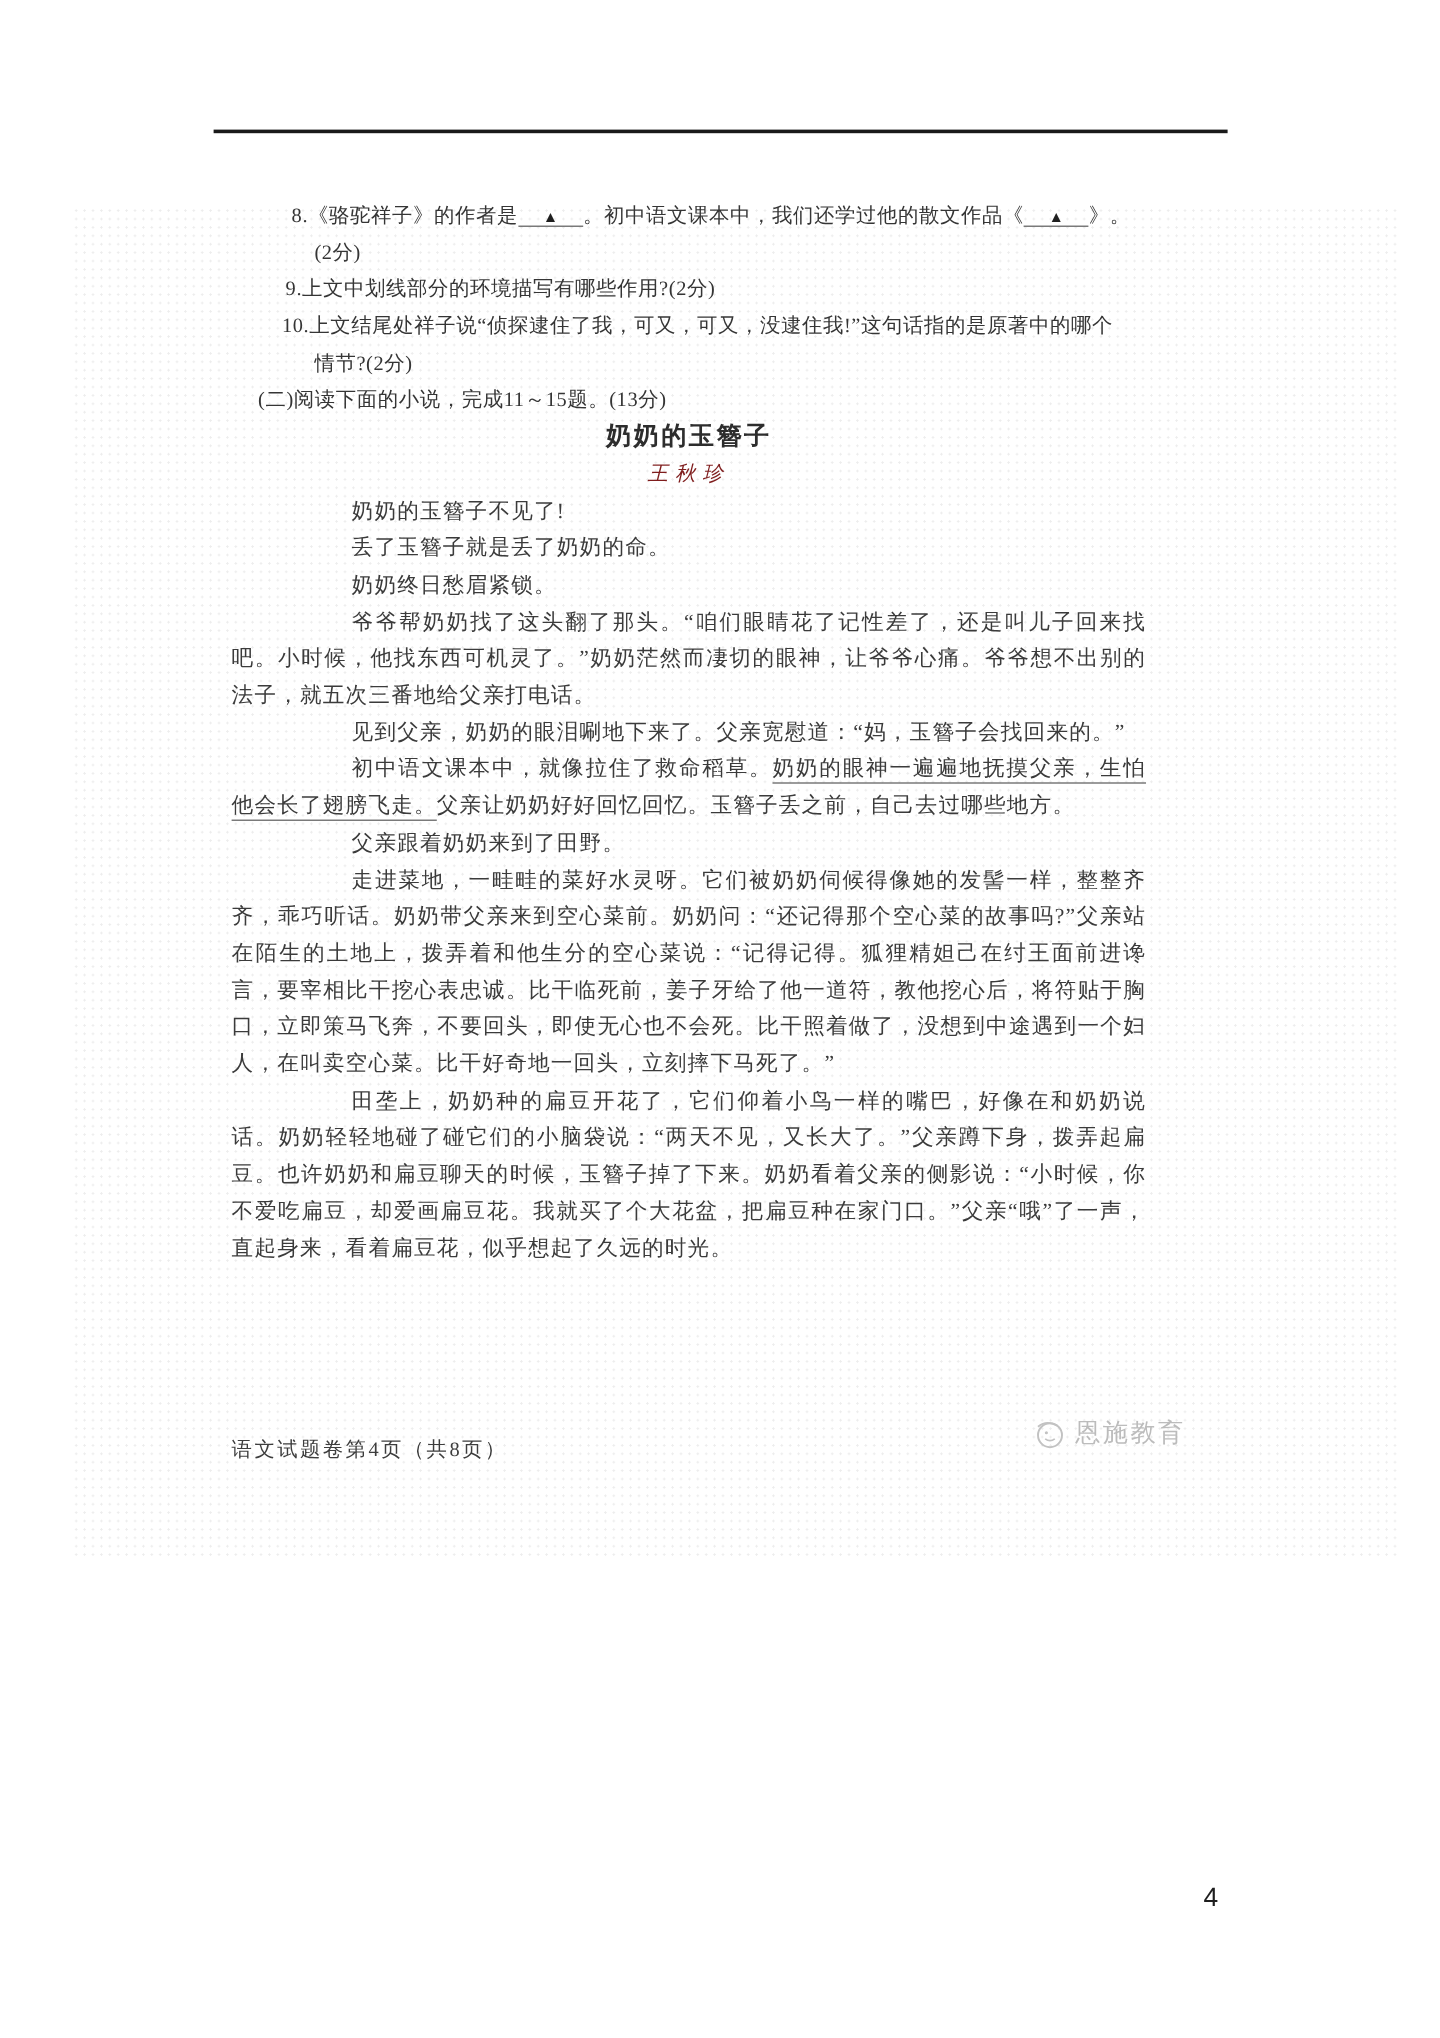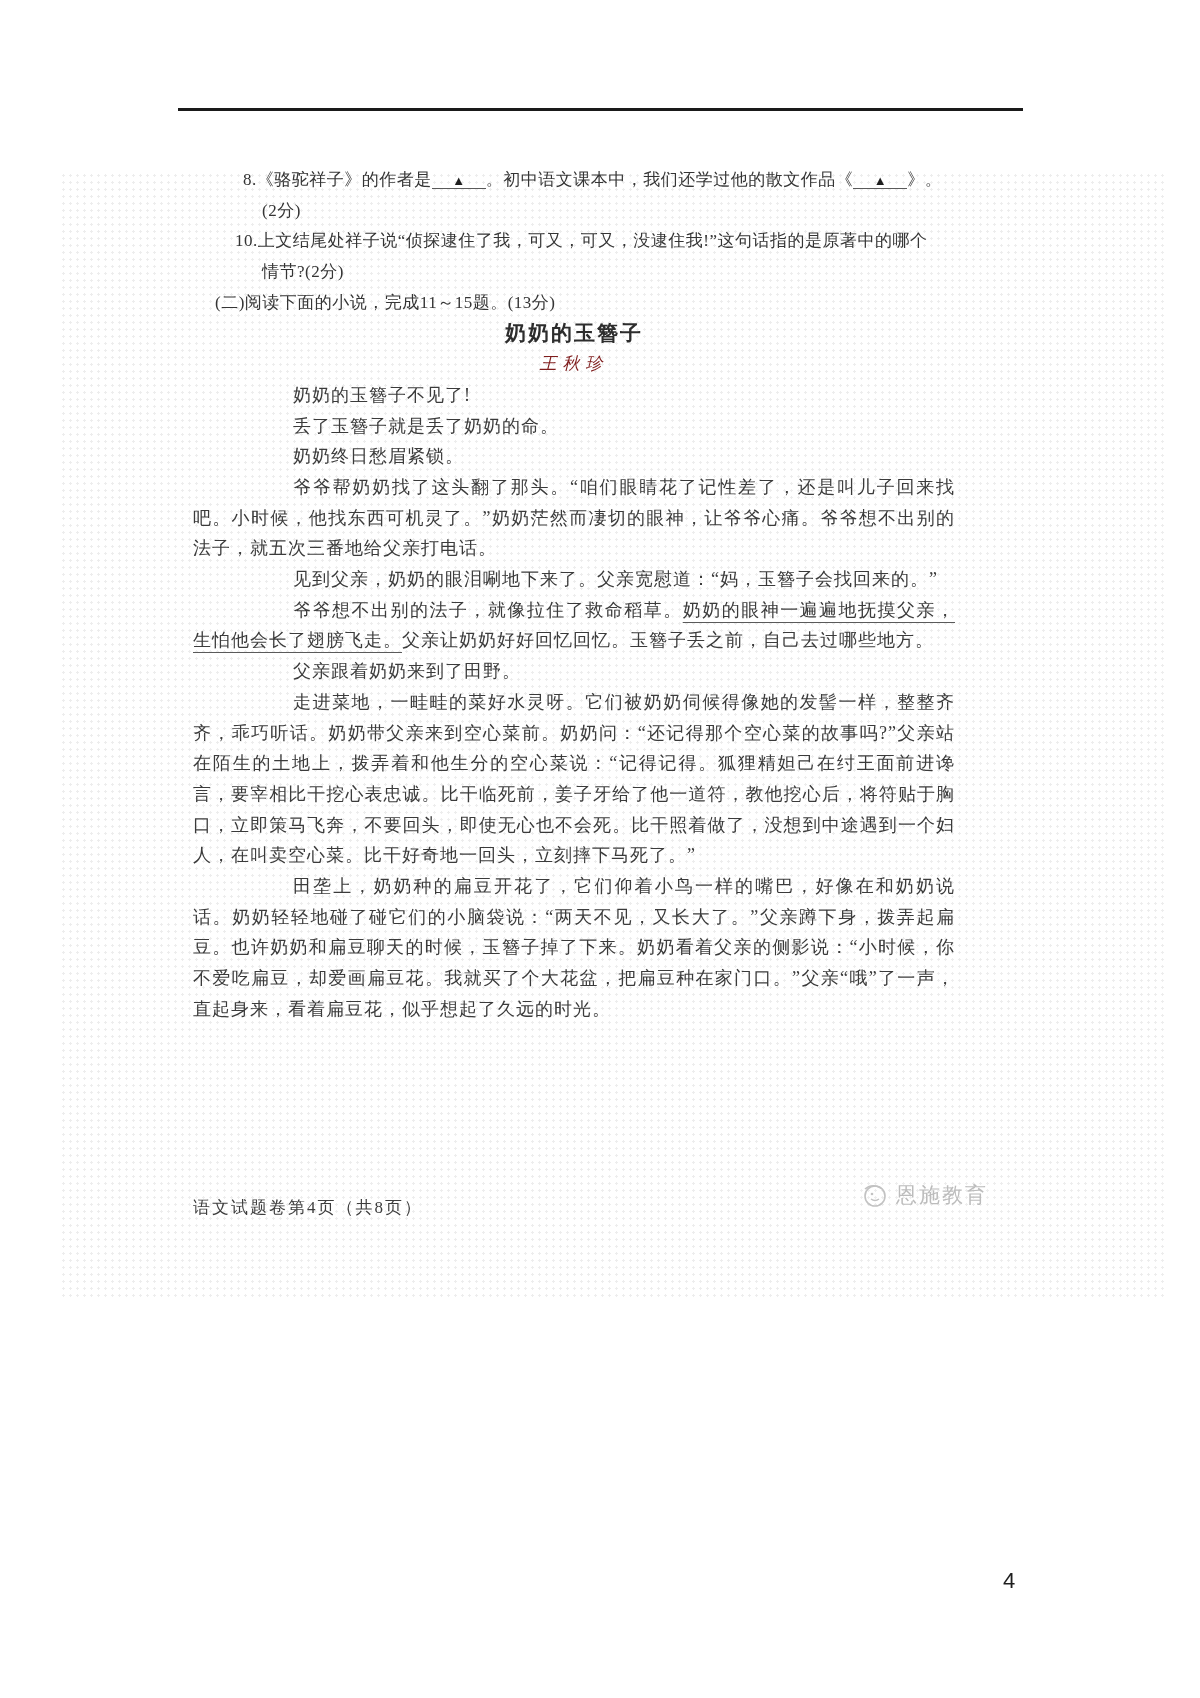--- a/index.html
+++ b/index.html
@@ -44,21 +44,21 @@
   }
   .u{
     text-decoration:underline;text-underline-offset:6px;
     text-decoration-thickness:1px;text-decoration-color:#5a5a5a;
   }
   .footer{
     position:absolute;left:193px;top:1196px;width:806px;text-align:left;
     font-size:17px;letter-spacing:2px;color:#3d3d3d;
   }
   .watermark{
-    position:absolute;left:860px;top:1180px;display:flex;align-items:center;gap:6px;
+    position:absolute;left:860px;top:1180px;display:flex;gap:6px;
     color:#bcbcbc;font-family:"Liberation Sans","DejaVu Sans",sans-serif;
     font-size:21px;letter-spacing:2px;user-select:none;
   }
   .wm-logo{width:30px;height:30px;flex:0 0 auto;}
   .page-number{
     position:absolute;left:1003px;top:1568px;
     font-family:"Liberation Sans","DejaVu Sans",sans-serif;
     font-size:22px;color:#1e1e1e;
   }
 </style>
@@ -69,36 +69,37 @@
 
   <div class="dots"></div>
 
   <div class="rule"></div>
 
   <div class="content">
 
     <div class="qline ind-q8"><span>8.《骆驼祥子》的作者是</span><span class="blank">▲</span><span>。初中语文课本中，我们还学过他的散文作品《</span><span class="blank">▲</span><span>》。</span></div>
     <div class="qline ind-score">(2分)</div>
 
+    <div class="qline ind-q9">9.上文中划线部分的环境描写有哪些作用?(2分)</div>
 
     <div class="qline ind-q10">10.上文结尾处祥子说“侦探逮住了我，可又，可又，没逮住我!”这句话指的是原著中的哪个</div>
     <div class="qline ind-score">情节?(2分)</div>
 
     <div class="qline ind-sec">(二)阅读下面的小说，完成11～15题。(13分)</div>
 
     <div class="story-title">奶奶的玉簪子</div>
     <div class="story-author">王秋珍</div>
 
     <div class="story">
       <p><span>奶奶的玉簪子不见了!</span></p>
       <p><span>丢了玉簪子就是丢了奶奶的命。</span></p>
       <p><span>奶奶终日愁眉紧锁。</span></p>
       <p><span>爷爷帮奶奶找了这头翻了那头。“咱们眼睛花了记性差了，还是叫儿子回来找吧。小时候，他找东西可机灵了。”奶奶茫然而凄切的眼神，让爷爷心痛。爷爷想不出别的法子，就五次三番地给父亲打电话。</span></p>
       <p><span>见到父亲，奶奶的眼泪唰地下来了。父亲宽慰道：“妈，玉簪子会找回来的。”</span></p>
-      <p><span>爷爷想不出别的法子，就像拉住了救命稻草。</span><span class="u">奶奶的眼神一遍遍地抚摸父亲，生怕他会长了翅膀飞走。</span><span>父亲让奶奶好好回忆回忆。玉簪子丢之前，自己去过哪些地方。</span></p>
+      <p><span>初中语文课本中，就像拉住了救命稻草。</span><span class="u">奶奶的眼神一遍遍地抚摸父亲，生怕他会长了翅膀飞走。</span><span>父亲让奶奶好好回忆回忆。玉簪子丢之前，自己去过哪些地方。</span></p>
       <p><span>父亲跟着奶奶来到了田野。</span></p>
       <p><span>走进菜地，一畦畦的菜好水灵呀。它们被奶奶伺候得像她的发髻一样，整整齐齐，乖巧听话。奶奶带父亲来到空心菜前。奶奶问：“还记得那个空心菜的故事吗?”父亲站在陌生的土地上，拨弄着和他生分的空心菜说：“记得记得。狐狸精妲己在纣王面前进谗言，要宰相比干挖心表忠诚。比干临死前，姜子牙给了他一道符，教他挖心后，将符贴于胸口，立即策马飞奔，不要回头，即使无心也不会死。比干照着做了，没想到中途遇到一个妇人，在叫卖空心菜。比干好奇地一回头，立刻摔下马死了。”</span></p>
       <p><span>田垄上，奶奶种的扁豆开花了，它们仰着小鸟一样的嘴巴，好像在和奶奶说话。奶奶轻轻地碰了碰它们的小脑袋说：“两天不见，又长大了。”父亲蹲下身，拨弄起扁豆。也许奶奶和扁豆聊天的时候，玉簪子掉了下来。奶奶看着父亲的侧影说：“小时候，你不爱吃扁豆，却爱画扁豆花。我就买了个大花盆，把扁豆种在家门口。”父亲“哦”了一声，直起身来，看着扁豆花，似乎想起了久远的时光。</span></p>
     </div>
   </div>
 
   <div class="footer">语文试题卷第4页（共8页）</div>
 
   <div class="watermark">
     <svg class="wm-logo" viewBox="0 0 30 30" aria-hidden="true">

